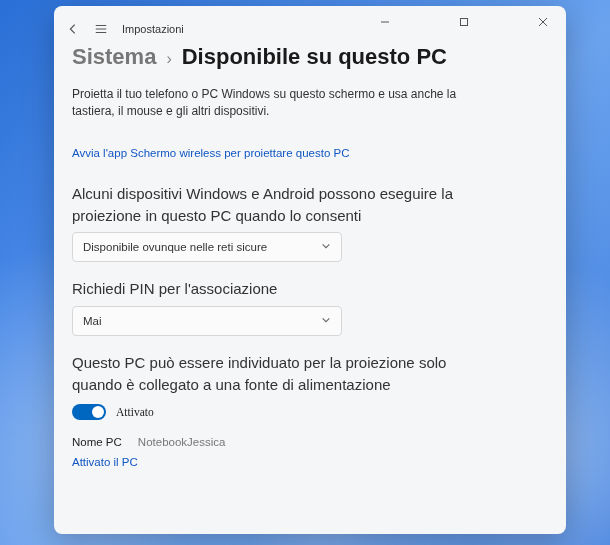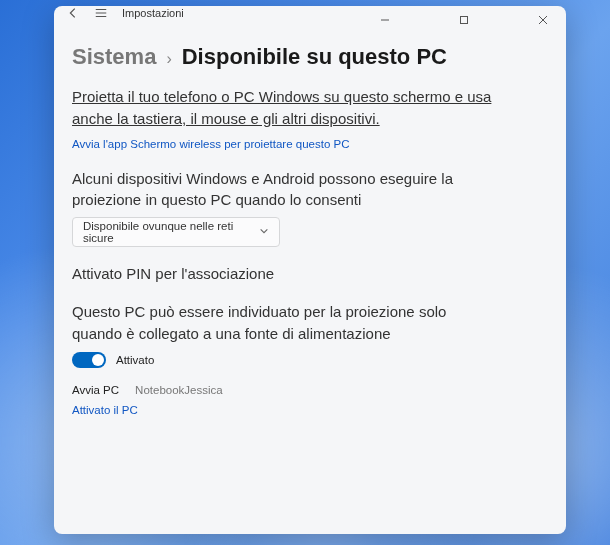--- a/index.html
+++ b/index.html
@@ -13,61 +13,61 @@
   .s1 { width: 400px; height: 400px; background: radial-gradient(circle, #a9c8f2 0%, transparent 70%); left: -120px; top: 240px; }
   .s2 { width: 380px; height: 380px; background: radial-gradient(circle, #bcd4f4 0%, transparent 70%); right: -120px; top: 260px; }
   .s3 { width: 300px; height: 300px; background: radial-gradient(circle, #9fc0ef 0%, transparent 70%); left: 180px; top: 360px; }
 
   .window {
     position: absolute; left: 54px; top: 6px; width: 512px; height: 528px;
     background: #f5f6f8; border-radius: 8px; box-shadow: 0 8px 32px rgba(0,0,0,.25);
     display: flex; flex-direction: column; overflow: hidden;
   }
   .titlebar {
-    height: 30px; display: flex; align-items: flex-start; padding: 0 6px 0 12px;
+    height: 30px; display: flex; align-items: flex-end; padding: 0 6px 0 12px;
     font-size: 11px; color: #444; gap: 45px;
   }
   .tb-left { display: flex; align-items: center; gap: 14px; }
   .tb-icon { width: 14px; height: 14px; display: flex; align-items: center; justify-content: center; color: #555; }
   .tb-title { font-size: 11px; color: #333; }
   .tb-spacer { flex: 1; }
   .win-btn { width: 34px; height: 28px; display: flex; align-items: center; justify-content: center; color: #555; }
   .win-btn svg { width: 10px; height: 10px; }
 
   .content { flex: 1; overflow-y: auto; padding: 4px 34px 10px 18px; position: relative; }
   .content::-webkit-scrollbar { width: 4px; }
   .content::-webkit-scrollbar-thumb { background: #c9c9c9; border-radius: 2px; }
 
   .breadcrumb { display: flex; align-items: baseline; gap: 10px; margin: 4px 0 16px 0; }
   .bc-root { font-size: 22px; font-weight: 600; color: #777; }
   .bc-sep { font-size: 16px; color: #888; }
   .bc-current { font-size: 22px; font-weight: 600; color: #1a1a1a; }
 
-  .section-text { font-size: 15px; color: #333; line-height: 1.45; margin-bottom: 4px; max-width: 420px; text-decoration: underline; }
-  .link { font-size: 11.5px; color: #1157c3; margin-bottom: 18px; display: inline-block; }
+  .section-text { font-size: 12px; color: #333; line-height: 1.45; margin-bottom: 22px; max-width: 420px; }
+  .link { font-size: 11.5px; color: #1157c3; margin-bottom: 24px; display: inline-block; }
 
   .field-block { margin-bottom: 16px; }
   .field-label { font-size: 15px; color: #333; line-height: 1.45; margin-bottom: 6px; max-width: 420px; }
   .select {
-    width: 208px; height: 30px; background: #fbfbfc; border: 1px solid #d6d7d9;
+    width: 270px; height: 30px; background: #fbfbfc; border: 1px solid #d6d7d9;
     border-radius: 4px; padding: 0 10px; display: flex; align-items: center;
     justify-content: space-between; font-size: 11.5px; color: #333;
   }
   .chev { color: #666; }
 
   .toggle-row { display: flex; align-items: center; gap: 10px; margin: 8px 0 16px 0; }
   .toggle {
     width: 34px; height: 16px; background: #0067c0; border-radius: 10px;
     position: relative;
   }
   .toggle::after {
     content: ""; position: absolute; right: 2px; top: 2px; width: 12px; height: 12px;
     background: #fff; border-radius: 50%;
   }
-  .toggle-label { font-size: 11.5px; color: #222; }
+  .toggle-label { font-size: 11.5px; color: #222; font-family: Liberation Serif, serif; }
 
   .pcname-row { display: flex; gap: 16px; font-size: 11.5px; margin-bottom: 4px; }
   .pcname-label { color: #222; }
   .pcname-value { color: #777; }
 </style>
 </head>
 <body>
 
 <div class="bg-shape s1"></div>
 <div class="bg-shape s2"></div>
@@ -124,32 +124,40 @@
         <span class="chev">
           <svg viewBox="0 0 12 12" width="10" height="10" fill="none" stroke="currentColor" stroke-width="1.3">
               <path d="M2 4l4 4 4-4"></path>
             </svg>
         </span>
       </div>
     </div>
 
 
     <div class="field-block">
-      <p class="field-label">Attivato PIN per l'associazione</p>
+      <p class="field-label">Richiedi PIN per l'associazione</p>
+      <div class="select">
+        <span>Mai</span>
+        <span class="chev">
+          <svg viewBox="0 0 12 12" width="10" height="10" fill="none" stroke="currentColor" stroke-width="1.3">
+              <path d="M2 4l4 4 4-4"></path>
+            </svg>
+        </span>
+      </div>
     </div>
 
     <div class="field-block">
       <p class="field-label">Questo PC può essere individuato per la proiezione solo quando è collegato a una fonte di alimentazione</p>
       <div class="toggle-row">
         <div class="toggle"></div>
         <span class="toggle-label">Attivato</span>
       </div>
     </div>
 
     <div class="pcname-row">
-      <span class="pcname-label">Avvia PC</span>
+      <span class="pcname-label">Nome PC</span>
       <span class="pcname-value">NotebookJessica</span>
     </div>
     <a class="link" style="margin-bottom:0">Attivato il PC</a>
 
     
   </div>
 </div>
 
 </body></html>

